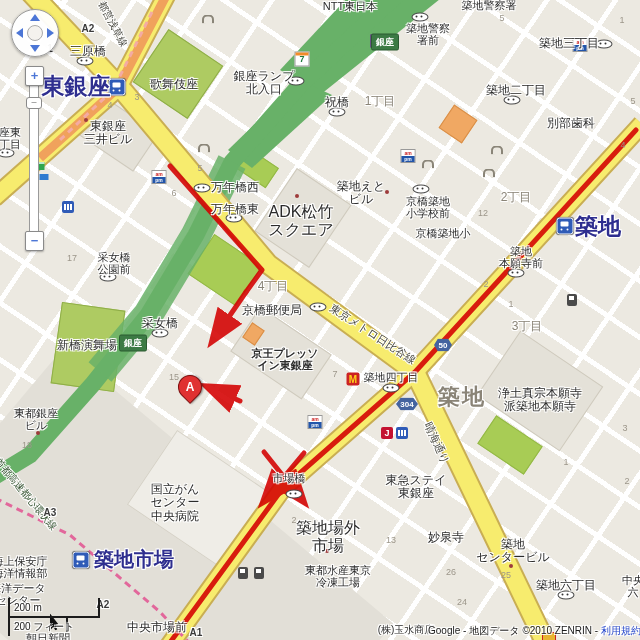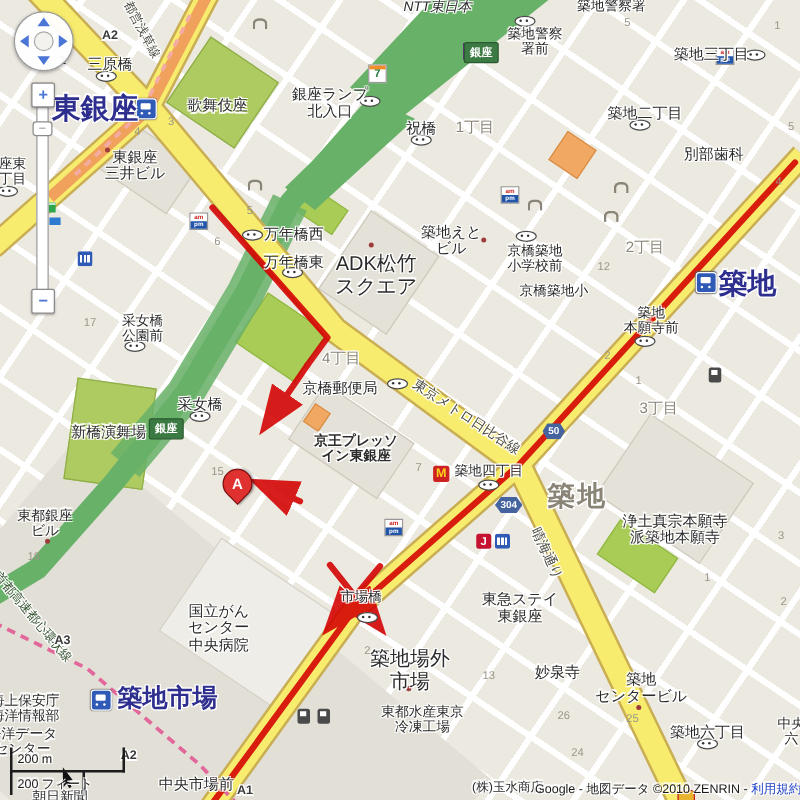--- a/index.html
+++ b/index.html
@@ -174,21 +174,21 @@
     <div class="mt">200 m</div>
     <div class="ft">200 フィート</div>
   </div>
 
   <div id="attrib"><span>Google</span><span> - 地図データ </span><span>©2010 ZENRIN - </span><span class="tos">利用規約</span></div>
 <div class="lbl st" style="left: 76px; top: 87px; font-size: 23px;">東銀座</div>
     <div class="lbl st" style="left: 598px; top: 227px; font-size: 23px;">築地</div>
     <div class="lbl st" style="left: 134px; top: 559px; font-size: 20px;">築地市場</div>
     <div class="lbl pl" style="left: 88px; top: 52px; font-size: 12px;">三原橋</div>
     <div class="lbl pl" style="left: 174px; top: 85px; font-size: 12px;">歌舞伎座</div>
-    <div class="lbl pl" style="left: 350px; top: 6px; font-size: 11px; font-style: italic;">NTT東日本</div>
+    <div class="lbl pl" style="left: 350px; top: 6px; font-size: 11px;">NTT東日本</div>
     <div class="lbl pl" style="left: 264px; top: 83px; font-size: 12px;">銀座ランプ
 北入口</div>
     <div class="lbl pl" style="left: 337px; top: 103px; font-size: 12px;">祝橋</div>
     <div class="lbl pl" style="left: 489px; top: 5px; font-size: 11px;">築地警察署</div>
     <div class="lbl pl" style="left: 428px; top: 34px; font-size: 11px;">築地警察
 署前</div>
     <div class="lbl pl" style="left: 516px; top: 91px; font-size: 12px;">築地二丁目</div>
     <div class="lbl pl" style="left: 571px; top: 124px; font-size: 12px;">別部歯科</div>
     <div class="lbl pl" style="left: 108px; top: 133px; font-size: 12px;">東銀座
 三井ビル</div>
@@ -207,21 +207,21 @@
     <div class="lbl pl" style="left: 114px; top: 263px; font-size: 11px;">采女橋
 公園前</div>
     <div class="lbl pl" style="left: 160px; top: 324px; font-size: 12px;">采女橋</div>
     <div class="lbl pl" style="left: 87px; top: 346px; font-size: 12px;">新橋演舞場</div>
     <div class="lbl pl" style="left: 272px; top: 311px; font-size: 12px;">京橋郵便局</div>
     <div class="lbl pl" style="left: 285px; top: 359px; font-size: 11px; font-weight: bold;">京王プレッソ
 イン東銀座</div>
     <div class="lbl pl" style="left: 391px; top: 377px; font-size: 11px;">築地四丁目</div>
     <div class="lbl pl" style="left: 36px; top: 419px; font-size: 11px;">東都銀座
 ビル</div>
-    <div class="lbl pl" style="left: 540px; top: 400px; font-size: 12px; margin-top: 24px;">浄土真宗本願寺
+    <div class="lbl pl" style="left: 540px; top: 400px; font-size: 12px;">浄土真宗本願寺
 派築地本願寺</div>
     <div class="lbl pl" style="left: 175px; top: 503px; font-size: 12px;">国立がん
 センター
 中央病院</div>
     <div class="lbl pl" style="left: 416px; top: 487px; font-size: 12px;">東急ステイ
 東銀座</div>
     <div class="lbl pl" style="left: 328px; top: 537px; font-size: 16px;">築地場外
 市場</div>
     <div class="lbl pl" style="left: 338px; top: 576px; font-size: 11px;">東都水産東京
 冷凍工場</div>

